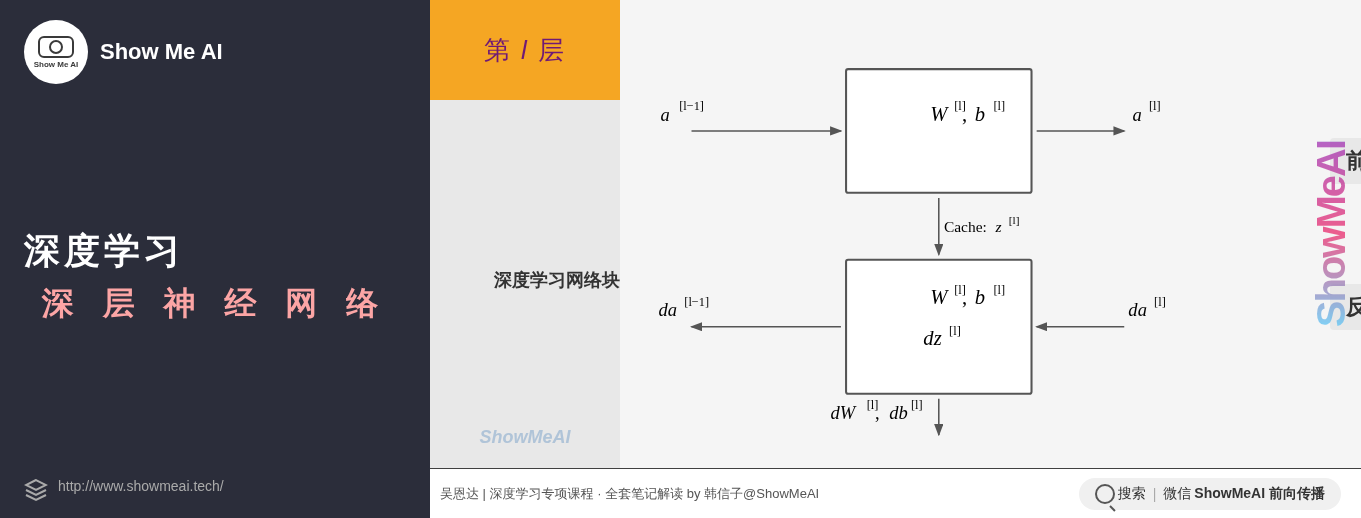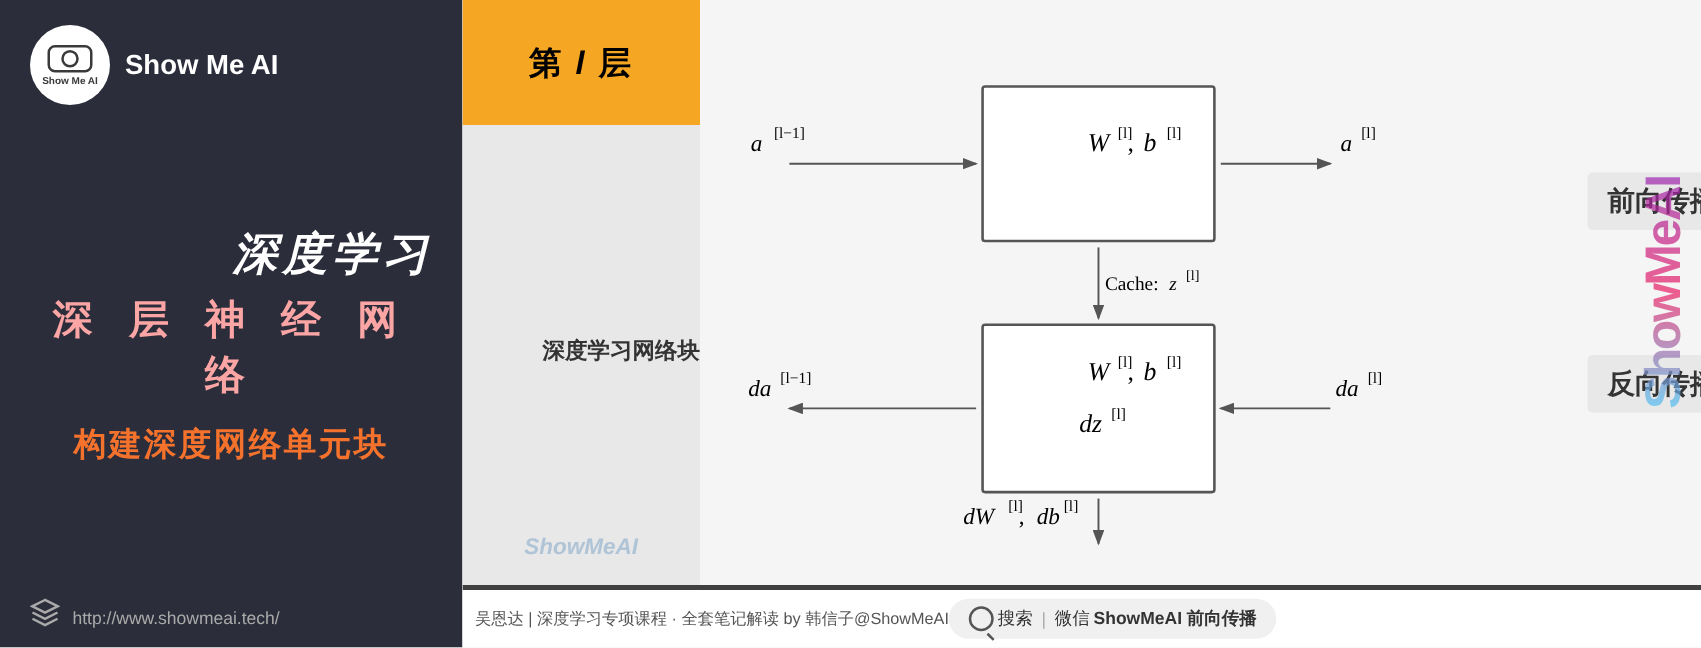--- a/index.html
+++ b/index.html
@@ -13,21 +13,21 @@
     }
 
     .main-container {
       display: flex;
       flex: 1;
       height: 100%;
     }
 
     
     .left-panel {
-      width: 370px;
+      width: 430px;
       background-color: #2b2d3a;
       display: flex;
       flex-direction: column;
       justify-content: space-between;
       padding: 20px 24px 16px 24px;
       position: relative;
       flex-shrink: 0;
     }
 
     .logo-area {
@@ -82,23 +82,22 @@
     }
 
     .title-section {
       margin-top: -10px;
     }
 
     .title-line1 {
       color: #ffffff;
       font-size: 36px;
       font-weight: bold;
-      text-align: right;
+      text-align: left;
       letter-spacing: 4px;
-      font-style: italic;
     }
 
     .title-line2 {
       color: #fca5a5;
       font-size: 32px;
       font-weight: bold;
       text-align: center;
       letter-spacing: 10px;
       margin-top: 6px;
     }
@@ -107,21 +106,21 @@
       color: #f5722d;
       font-size: 26px;
       font-weight: bold;
       text-align: center;
       margin-top: 16px;
       letter-spacing: 2px;
     }
 
     .bottom-link {
       display: flex;
-      align-items: flex-end;
+      align-items: flex-start;
       gap: 10px;
       color: #aaaaaa;
       font-size: 14px;
     }
 
     .arrow-icon {
       width: 24px;
       height: 24px;
     }
 
@@ -152,23 +151,23 @@
 
     .layer-header {
       background-color: #f5a623;
       height: 100px;
       display: flex;
       align-items: center;
       justify-content: center;
     }
 
     .layer-header-text {
-      color: #000000;
+      color: #701a75;
       font-size: 26px;
-      font-weight: bold;
+      font-weight: normal;
       letter-spacing: 2px;
       text-align: right;
     }
 
     .layer-body {
       flex: 1;
       background-color: #e8e8e8;
       display: flex;
       flex-direction: column;
       align-items: flex-end;
@@ -236,22 +235,23 @@
       padding: 8px 16px;
       border-radius: 4px;
     }
 
     
     .footer {
       background: #ffffff;
       height: 50px;
       display: flex;
       align-items: center;
+      justify-content: space-between;
       padding: 0 20px 0 10px;
-      border-top: 4px solid #404040;
+      border-top: 1px solid #404040;
     }
 
     .footer-left {
       font-size: 13px;
       color: #555;
     }
 
     .footer-right {
       display: flex;
       align-items: center;
@@ -332,21 +332,20 @@
       <div class="logo-circle">
         <div class="logo-icon"></div>
         <div class="logo-text-small">Show Me AI</div>
       </div>
       <div class="logo-label">Show Me AI</div>
     </div>
 
     <div class="title-section">
       <div class="title-line1">深度学习</div>
       <div class="title-line2">深 层 神 经 网 络</div>
-      <div class="subtitle">构建深度网络单元块</div>
     </div>
 
     <div class="bottom-link">
       <svg class="arrow-icon" viewBox="0 0 24 24" fill="none" stroke="#aaaaaa" stroke-width="2">
         <path d="M12 2L2 7l10 5 10-5-10-5z"></path>
         <path d="M2 17l10 5 10-5"></path>
         <path d="M2 12l10 5 10-5"></path>
       </svg>
       <span>http://www.showmeai.tech/</span>
     </div>

